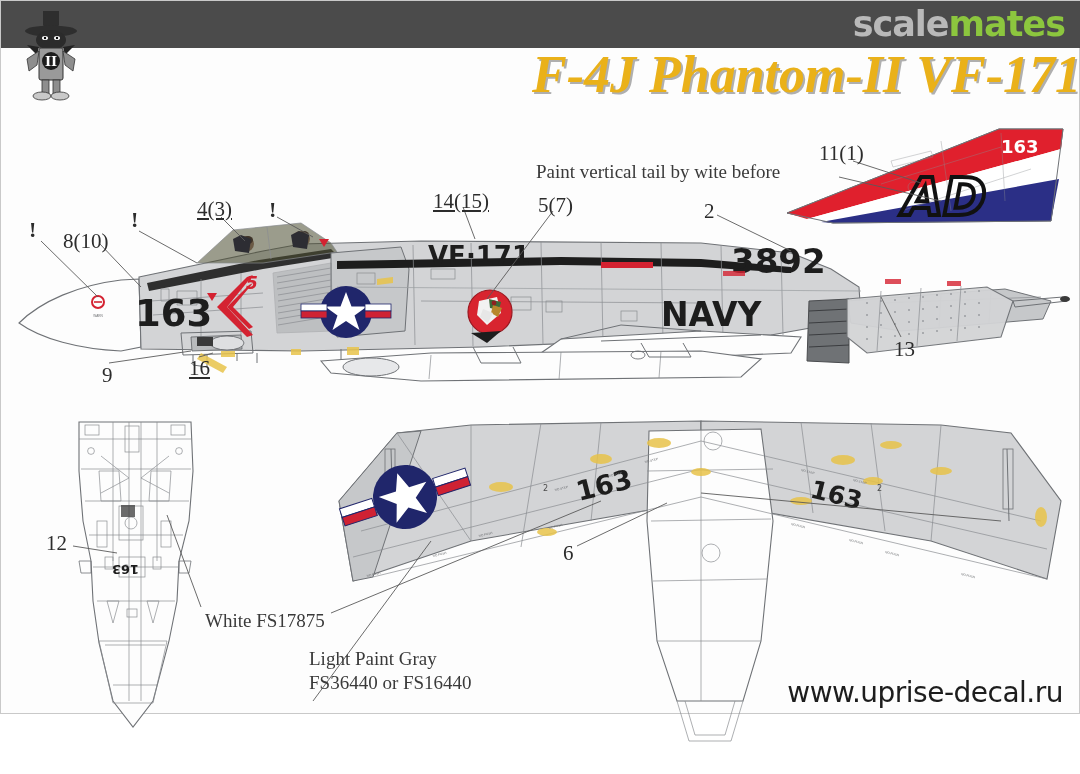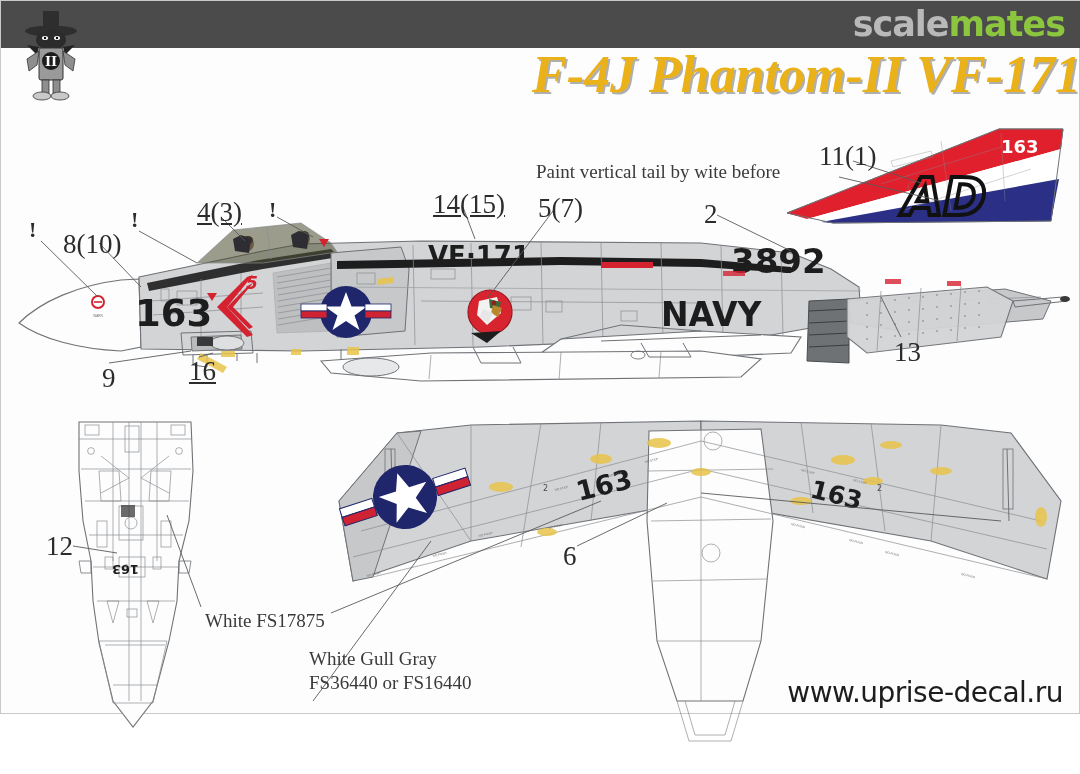--- a/index.html
+++ b/index.html
@@ -21,21 +21,21 @@
 
   .mascot{position:absolute;left:12px;top:4px;width:76px;height:98px;}
 
   .title{position:absolute;left:0;top:44px;width:1080px;text-align:right;
          font-family:"Liberation Serif",serif;font-style:italic;font-weight:bold;
          font-size:52px;color:#eab119;letter-spacing:0px;
          text-shadow:2px 2px 0 rgba(80,80,80,.45);}
 
   
   .lab{position:absolute;font-family:"Liberation Serif",serif;color:#2c2c2c;
-       font-size:27px;white-space:nowrap;}
+       font-size:21px;white-space:nowrap;}
   .bang{position:absolute;font-family:"Liberation Serif",serif;font-size:22px;
         font-weight:bold;color:#2c2c2c;}
   .note{position:absolute;font-family:"Liberation Serif",serif;color:#3a3a3a;
         font-size:19px;white-space:nowrap;}
   .legend{position:absolute;font-family:"Liberation Serif",serif;color:#3a3a3a;
           font-size:19px;white-space:nowrap;line-height:1.25;margin-top:8px;}
 
   .url{position:absolute;right:16px;bottom:4px;font-family:"DejaVu Sans",sans-serif;
        font-size:28px;color:#1d1d1d;letter-spacing:-.5px;}
 
@@ -494,17 +494,17 @@
   <div class="lab" style="left:818px;top:140px;">11(1)</div>
   <div class="lab" style="left:101px;top:362px;">9</div>
   <div class="lab" style="left:188px;top:355px;text-decoration:underline;">16</div>
   <div class="lab" style="left:893px;top:336px;">13</div>
   <div class="lab" style="left:45px;top:530px;">12</div>
   <div class="lab" style="left:562px;top:540px;">6</div>
 
   <div class="note" style="left:535px;top:160px;">Paint vertical tail by wite before</div>
 
   <div class="legend" style="left:204px;top:600px;">White FS17875</div>
-  <div class="legend" style="left:308px;top:638px;">White Gull Gray</div>
+  <div class="legend" style="left:308px;top:638px;">Light Paint Gray</div>
   <div class="legend" style="left:308px;top:662px;">FS36440 or FS16440</div>
 
   <div class="url">www.uprise-decal.ru</div>
 </div>
 
 </body></html>

